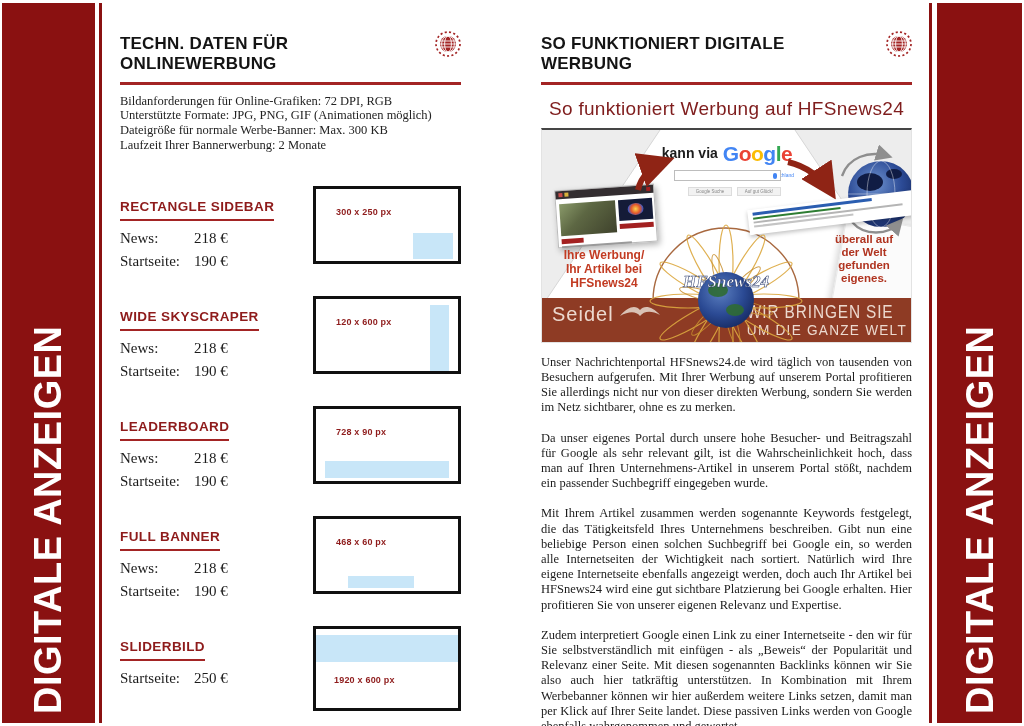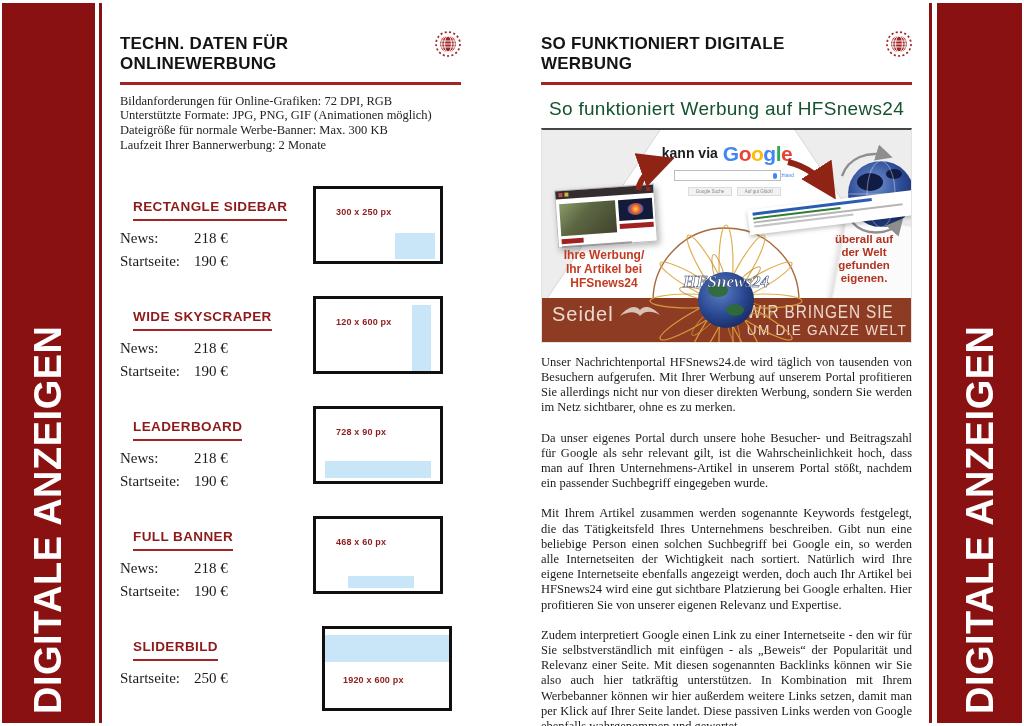--- a/index.html
+++ b/index.html
@@ -31,39 +31,39 @@
   .globe { flex:none; margin-left:6px; margin-top:-3px; }
 
   
   .specs { margin-top:9px; }
   .specs div { font-family:"Liberation Serif", serif; font-size:12.5px; line-height:14.6px; color:#222; }
 
   .formats { margin-top:34px; }
   .frow { display:flex; margin-bottom:27px; }
   .ftext { width:193px; padding-top:11px; }
   .fname { display:inline-block; font-size:13.5px; font-weight:800; letter-spacing:0.4px;
-           color:#8e1b1b; border-bottom:2px solid #a32424; padding-bottom:5px;margin-left:13px; }
+           color:#8e1b1b; border-bottom:2px solid #a32424; padding-bottom:5px; }
   .prices { margin-top:10px; }
   .prow { font-family:"Liberation Serif", serif; font-size:15px; line-height:15px; color:#1b1b1b;margin-top:8px; }
   .prow .pl { display:inline-block; width:74px; }
 
-  .diag { position:relative; width:130px; height:78px; border:3px solid #101010; background:#fff; flex:none; }
+  .diag { position:relative; width:148px; height:78px; border:3px solid #101010; background:#fff; flex:none; }
   .diag.d4 { height:85px;margin-left:9px; }
   .dlabel { position:absolute; left:20px; top:18px; font-size:9px; font-weight:700;
             color:#8e1b1b; letter-spacing:0.2px; }
   .d4 .dlabel { left:18px; top:46px; }
   .dblue { position:absolute; background:#c8e6f8; }
   .d0 .dblue { right:5px;  top:44px;  width:40px; height:26px; }
   .d1 .dblue { right:9px;  top:6px;   width:19px; height:66px; }
   .d2 .dblue { left:9px;   bottom:3px; right:9px; height:17px; }
   .d3 .dblue { left:32px;  bottom:3px; width:66px; height:12px; }
   .d4 .dblue { left:0;     top:6px;   right:0;    height:27px; }
 
   
-  .subtitle { margin-top:13px; text-align:center; font-size:19px; color:#14532d; letter-spacing:0.3px; }
+  .subtitle { margin-top:13px; text-align:center; font-size:19px; color:#7f1d1d; letter-spacing:0.3px; }
 
   .illus { position:relative; margin-top:8px; height:215px; background:#fff; overflow:hidden;
            border-top:2px solid #454545; border-left:1px solid #e3e3e3;
            border-right:1px solid #e3e3e3; border-bottom:1px solid #e3e3e3; }
   .illus svg.layer { position:absolute; inset:0; pointer-events:none; }
 
   .kannvia { position:absolute; left:100px; top:12px; width:170px; text-align:center; z-index:2; }
   .kv { font-size:14px; font-weight:800; color:#1c1c1c; vertical-align:3px; margin-right:5px; }
   .glogo { font-size:21px; font-weight:700; letter-spacing:-0.5px; }
   .gl-b { color:#4285F4; } .gl-r { color:#EA4335; } .gl-y { color:#FBBC05; } .gl-g { color:#34A853; }
@@ -322,21 +322,21 @@
         <i class="pp-blue"></i>
           <i class="pp-green"></i>
           <i class="pp-gray"></i>
           <i class="pp-gray2"></i>
       </div>
 
       <div class="cap-right">
         <div>überall auf</div>
         <div>der Welt</div>
         <div>gefunden</div>
-        <div>eigenen.</div>
+        <div>eigenes.</div>
       </div>
 
       <div class="bbar">
         <div class="seidel">
           <div class="seidel-row">
             <span class="seidel-name">Seidel</span>
             <span style="margin-left:5px">
               <svg width="42" height="17" viewBox="0 0 42 17">
                 <path d="M1 13 C9 3, 17 2, 21 7 C25 2, 33 3, 41 12 C32 7, 25 8, 21 13 C17 8, 10 8, 1 13 Z" fill="#d9c2b5"></path>
               </svg>

